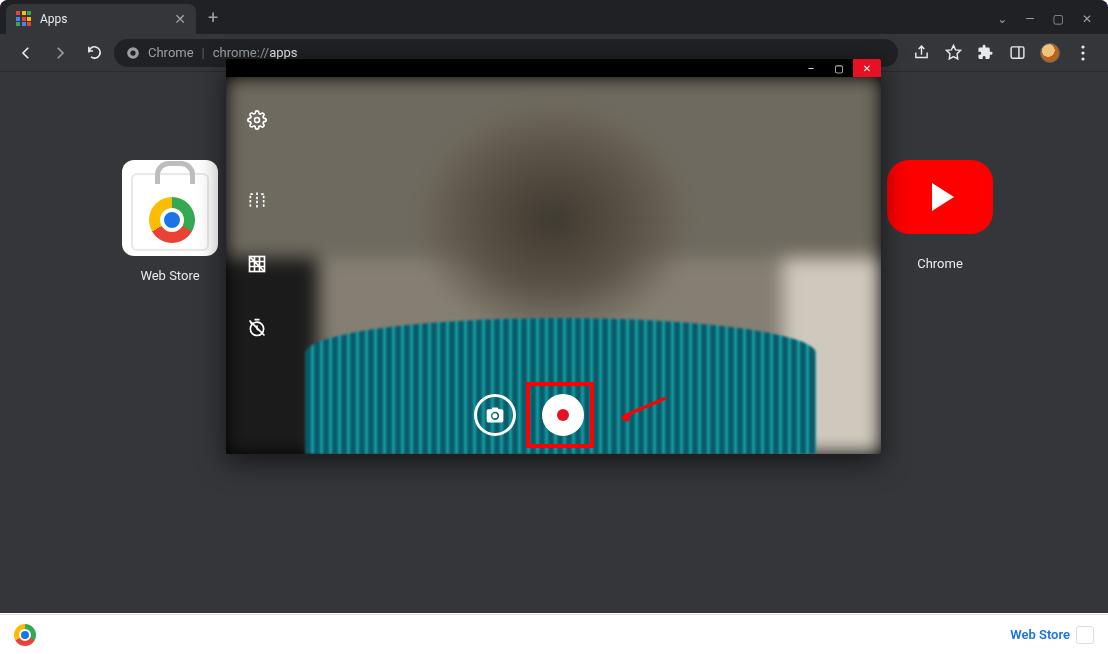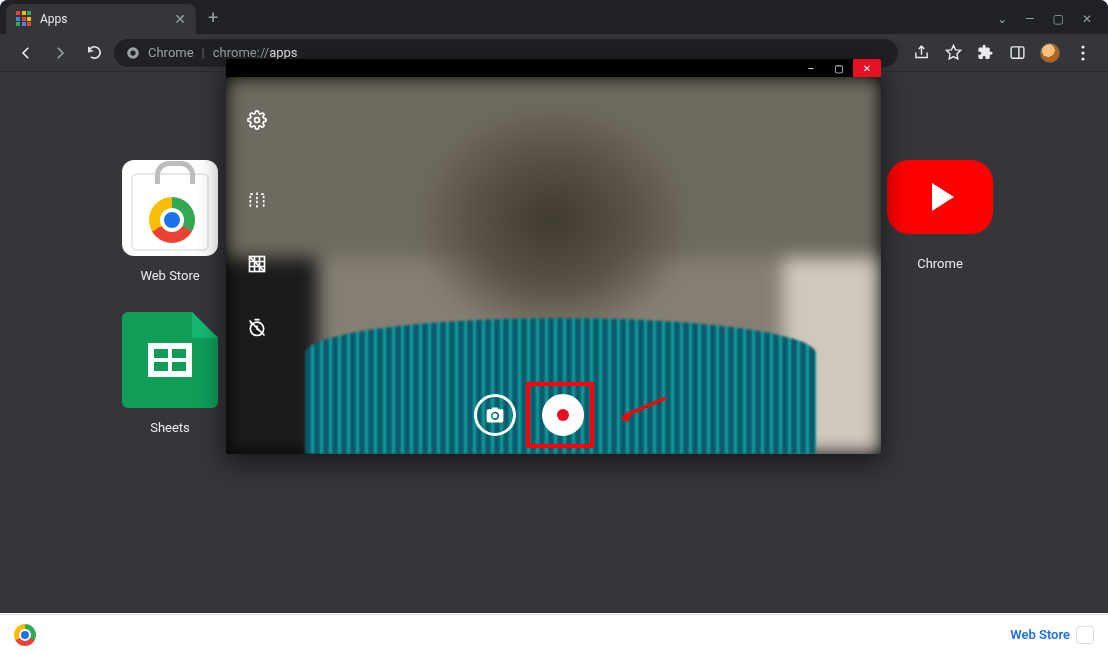--- a/index.html
+++ b/index.html
@@ -254,33 +254,20 @@
 
     <div class="app-tile tile-webstore">
       <div class="iconbox">
         <div class="bag">
             <div class="chromeball"></div>
           </div>
       </div>
       <div>Web Store</div>
     </div>
 
-    <div class="app-tile tile-sheets">
-      <div class="iconbox">
-        <div class="sheets-fold2"></div>
-          <div class="sheets-fold"></div>
-        <div class="sheets-grid">
-            <div></div>
-            <div></div>
-            <div></div>
-            <div></div>
-          </div>
-      </div>
-      <div>Sheets</div>
-    </div>
 
     <div class="app-tile tile-youtube">
       <div class="iconbox">
           <div class="yt-play"></div>
         </div>
       <div>Chrome</div>
     </div>
 
     <div class="camera-window">
       <div class="cam-titlebar">

